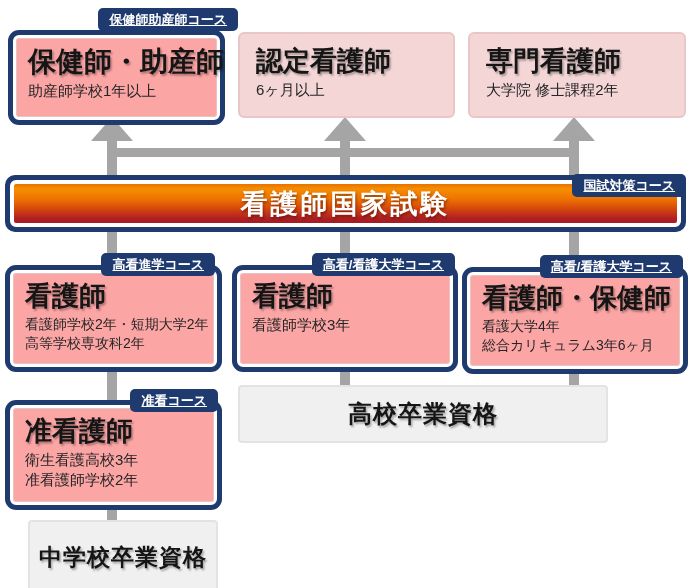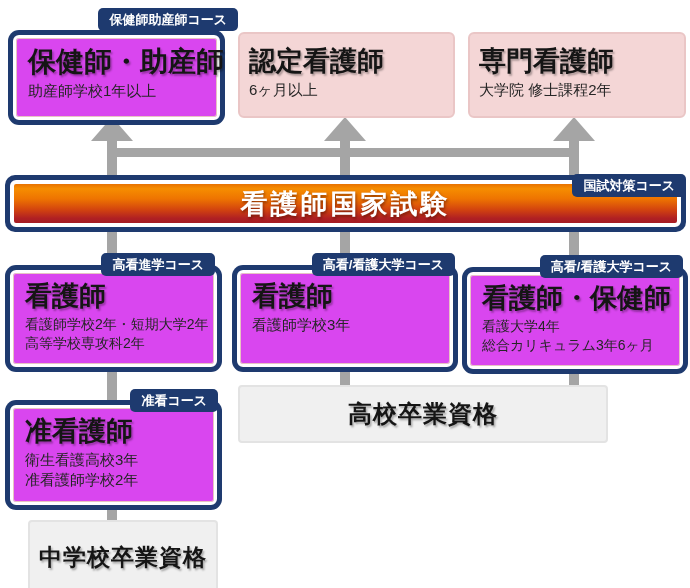--- a/index.html
+++ b/index.html
@@ -34,33 +34,33 @@
   }
   
   .navy-box {
     position: absolute;
     background: #1e3a6f;
     border-radius: 11px;
   }
   .navy-inner {
     position: absolute;
     inset: 5px;
-    background: #d946ef;
+    background: #fca5a5;
     border: 3px solid #ffffff;
     border-radius: 6px;
     box-shadow: inset 0 0 0 1px #e7c3c3;
     padding: 8px 12px;
   }
   
   .pink-box {
     position: absolute;
     background: #f4d6d6;
     border: 2px solid #eac6c6;
     border-radius: 6px;
-    padding: 12px 9px;
+    padding: 12px 16px;
   }
   
   .gray-box {
     position: absolute;
     background: #f0f0f0;
     border: 2px solid #e3e3e3;
     border-radius: 4px;
     display: flex;
     align-items: center;
     justify-content: center;
@@ -94,20 +94,21 @@
     position: absolute;
     background: #1e3a6f;
     color: #ffffff;
     font-size: 13px;
     font-weight: bold;
     line-height: 1;
     padding: 5px 11px 5px;
     border-radius: 5px;
     white-space: nowrap;
     z-index: 5;
+    text-decoration: underline;
   }
   
   .banner {
     position: absolute;
     left: 5px; top: 175px;
     width: 681px; height: 57px;
     background: #1e3a6f;
     border-radius: 10px;
     z-index: 4;
   }

